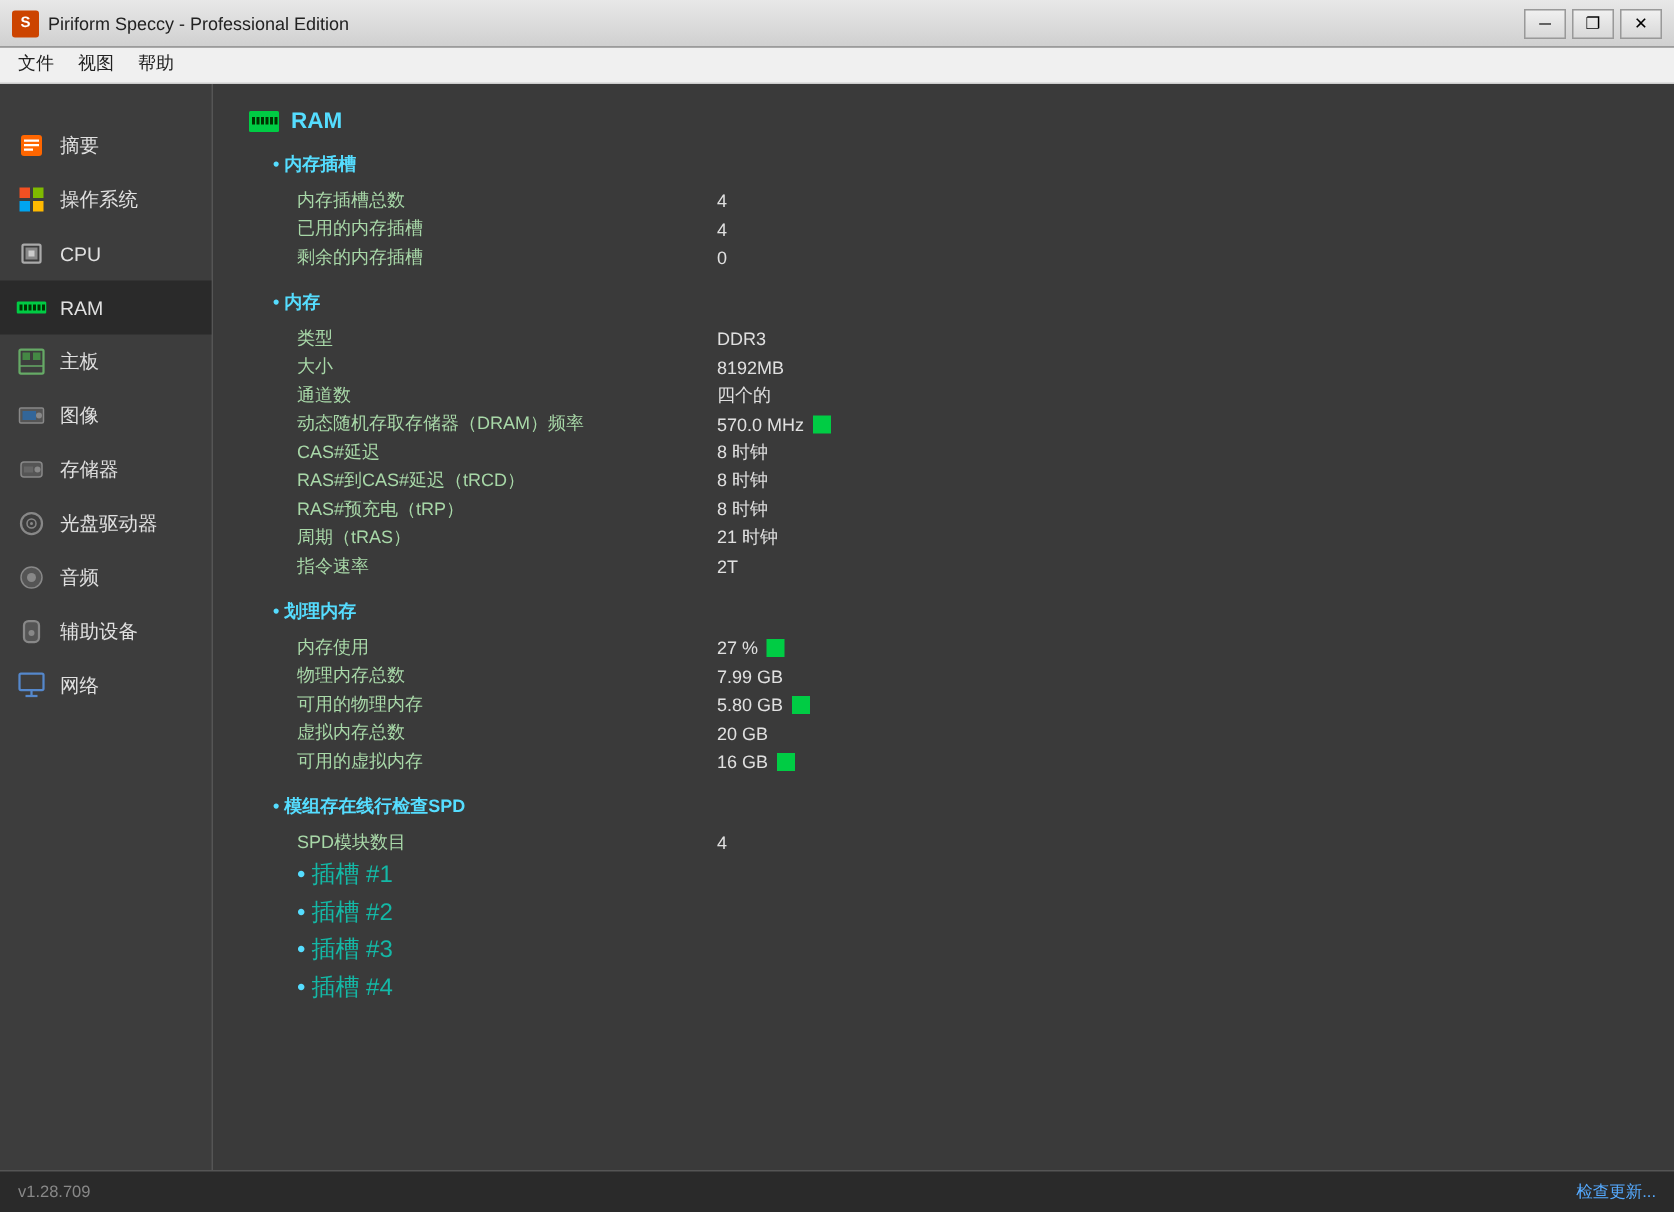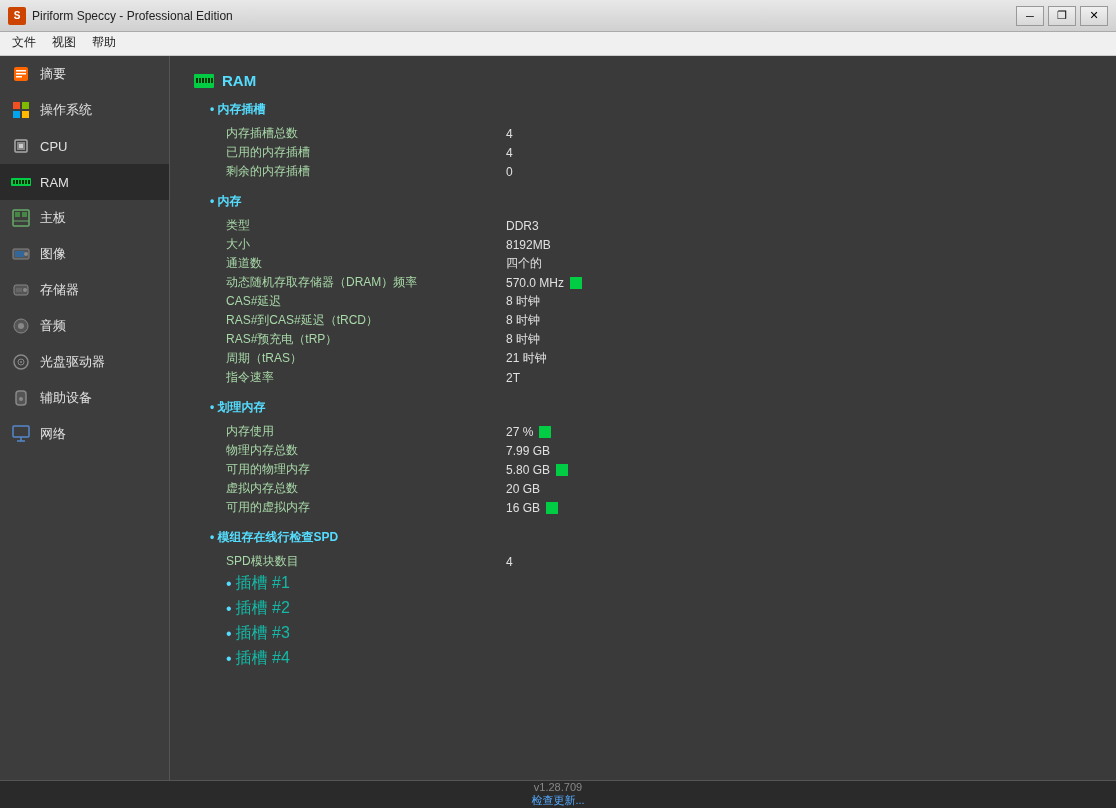--- a/index.html
+++ b/index.html
@@ -63,24 +63,24 @@
 
     
     #main {
       display: flex;
       height: calc(808px - 32px - 24px - 28px);
       background: #3a3a3a;
     }
 
     
     #sidebar {
-      width: 170px;
+      width: 142px;
       background: #3d3d3d;
       border-right: 1px solid #555;
-      padding-top: 0;
+      padding-top: 23px;
     }
     .sidebar-item {
       display: flex;
       align-items: center;
       padding: 7px 10px;
       cursor: pointer;
       color: #e0e0e0;
       font-size: 13px;
     }
     .sidebar-item.active { background: #2a2a2a; }
@@ -177,21 +177,20 @@
     #status-bar {
       position: absolute;
       bottom: 0; left: 0; right: 0;
       height: 28px;
       background: #2a2a2a;
       display: flex;
       align-items: center;
       justify-content: space-between;
       padding: 0 12px;
       border-top: 1px solid #555;
-      flex-direction: column;
     }
     #version-text {
       color: #888;
       font-size: 11px;
     }
     #upgrade-link {
       color: #55aaff;
       font-size: 11px;
       cursor: pointer;
       text-align: center;
@@ -292,35 +291,35 @@
             <rect x="2" y="4" width="14" height="10" rx="2" fill="#555" stroke="#888" stroke-width="1"></rect>
             <circle cx="13" cy="9" r="2" fill="#888"></circle>
             <rect x="4" y="7" width="6" height="4" fill="#666"></rect>
           </svg>
       </div>
       <span>存储器</span>
     </div>
     <div class="sidebar-item">
       <div class="sidebar-icon">
         <svg width="18" height="18" viewBox="0 0 18 18">
-            <circle cx="9" cy="9" r="7" fill="#555" stroke="#888" stroke-width="1"></circle>
-            <circle cx="9" cy="9" r="3" fill="#888"></circle>
-          </svg>
-      </div>
-      <span>音频</span>
-    </div>
-    <div class="sidebar-item">
-      <div class="sidebar-icon">
-        <svg width="18" height="18" viewBox="0 0 18 18">
             <circle cx="9" cy="9" r="7" fill="none" stroke="#888" stroke-width="1.5"></circle>
             <circle cx="9" cy="9" r="3" fill="none" stroke="#888" stroke-width="1"></circle>
             <circle cx="9" cy="9" r="1" fill="#888"></circle>
           </svg>
       </div>
       <span>光盘驱动器</span>
+    </div>
+    <div class="sidebar-item">
+      <div class="sidebar-icon">
+        <svg width="18" height="18" viewBox="0 0 18 18">
+            <circle cx="9" cy="9" r="7" fill="#555" stroke="#888" stroke-width="1"></circle>
+            <circle cx="9" cy="9" r="3" fill="#888"></circle>
+          </svg>
+      </div>
+      <span>音频</span>
     </div>
     <div class="sidebar-item">
       <div class="sidebar-icon">
         <svg width="18" height="18" viewBox="0 0 18 18">
             <rect x="4" y="2" width="10" height="14" rx="3" fill="#555" stroke="#888" stroke-width="1.5"></rect>
             <circle cx="9" cy="10" r="2" fill="#888"></circle>
           </svg>
       </div>
       <span>辅助设备</span>
     </div>

